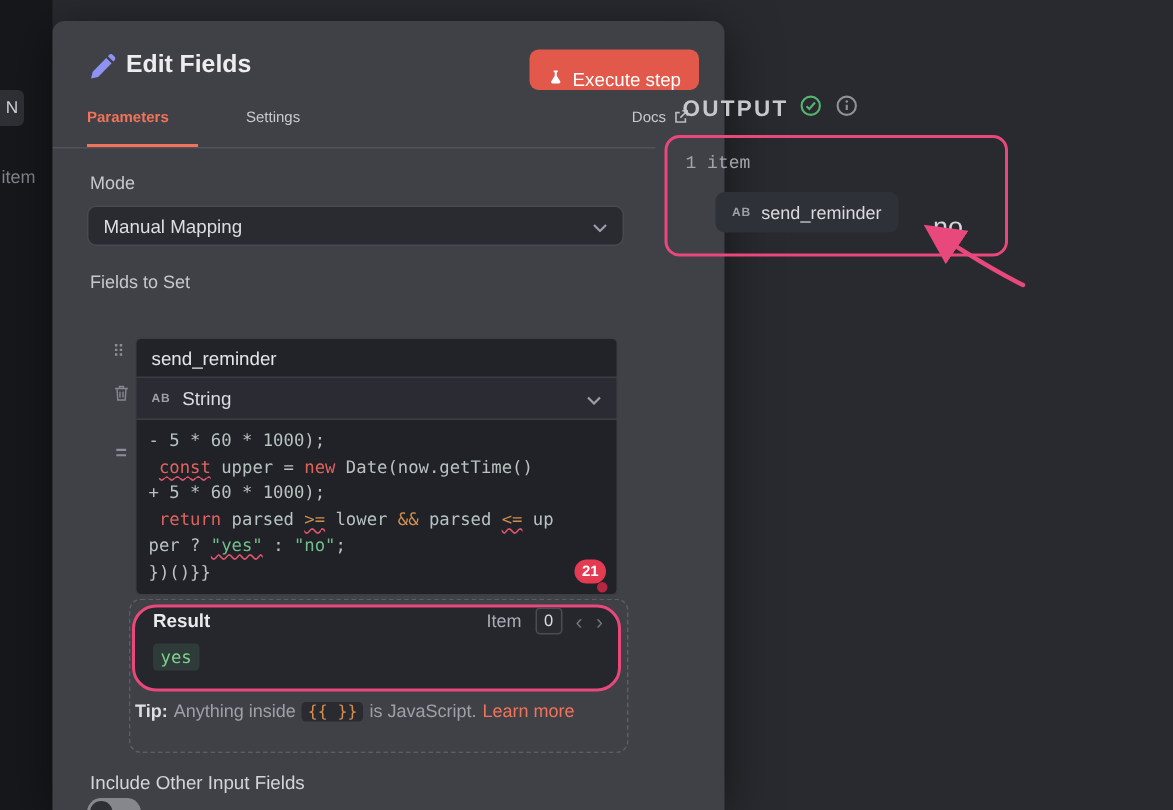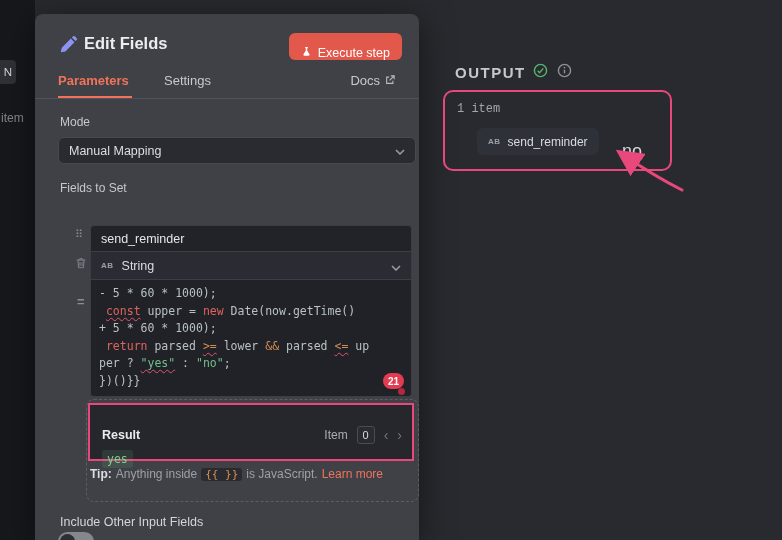--- a/index.html
+++ b/index.html
@@ -9,28 +9,28 @@
     background:#292a2f; font-family:"Liberation Sans", sans-serif; color:#d7d9dc;
   }
 
   
   .left-strip { position:absolute; left:0; top:0; width:35px; height:540px; background:#17181c; }
   .n-tile { position:absolute; left:0; top:60px; width:16px; height:24px; background:#2f3136;
     border-radius:0 4px 4px 0; font-size:11.5px; color:#d3d5d9; display:flex; align-items:center; justify-content:center; }
   .item-frag { position:absolute; left:1px; top:111px; font-size:12px; color:#83868c; }
 
   
-  .panel { position:absolute; left:35px; top:14px; width:384px; height:526px;
+  .panel { position:absolute; left:35px; top:14px; width:448px; height:526px;
     background:#3f4147; border-radius:8px 8px 0 0; box-shadow:0 6px 34px rgba(0,0,0,.5); overflow:hidden; }
   .pencil { position:absolute; left:24px; top:22px; width:18px; height:18px; }
   .title { position:absolute; left:49px; top:20px; font-size:16.5px; font-weight:bold; color:#ededf0; }
   .exec { position:absolute; right:17px; top:19px; height:27px; padding:0 12px; border:none; cursor:pointer;
     background:#e2584a; color:#fff; border-radius:6px; font-size:12.5px; font-family:inherit;
     display:flex; align-items:flex-end; gap:6px; }
-  .tab { position:absolute; top:59px; font-size:13px; color:#c7c9cd; cursor:pointer; }
+  .tab { position:absolute; top:59px; font-size:10px; color:#c7c9cd; cursor:pointer; }
   .tab-params { left:23px; color:#f0735a; font-weight:bold; }
   .tab-settings { left:129px; }
   .tab-docs { right:24px; display:flex; gap:5px; }
   .tab-underline { position:absolute; left:23px; top:82px; width:74px; height:2px; background:#f0735a; }
   .divider { position:absolute; left:0; top:84px; width:402px; height:1px; background:#51535a; }
 
   .mode-label { position:absolute; left:25px; top:101px; font-size:12px; color:#c6c8cc; }
   .select { position:absolute; background:#2a2b31; border:1px solid #474950; border-radius:6px;
     display:flex; align-items:center; justify-content:space-between; padding:0 10px; font-size:12.5px; color:#dcdee1; cursor:pointer; }
   .mode-select { left:23px; top:123px; width:358px; height:27px; }
@@ -59,21 +59,21 @@
   .tok.str { color:#71bf8b; }
   .tok.u { text-decoration:underline wavy; text-decoration-color:#e0566a; text-decoration-thickness:1px; text-underline-offset:2px; }
 
   .pin { position:absolute; left:348px; top:359px; width:21px; height:16px; background:#e23b52; border-radius:8px;
     color:#fff; font-size:10px; font-weight:bold; display:flex; align-items:center; justify-content:center; z-index:3; }
   .pin-dot { position:absolute; left:363px; top:374px; width:7px; height:7px; background:#b32740; border-radius:50%; z-index:3; }
 
   .dashed-box { position:absolute; left:51px; top:385px; width:333px; height:103px;
     border:1px dashed #5c5e66; border-radius:8px; }
   .result-box { position:absolute; left:53px; top:389px; width:326px; height:58px; background:#26272d;
-    border:2px solid #e8487b; border-radius:0; padding:21px 10px 0 12px; }
+    border:2px solid #e8487b; border-radius:16px; padding:0 10px 0 12px; }
   .result-head { display:flex; align-items:center; justify-content:space-between; }
   .result-label { font-size:12.5px; font-weight:bold; color:#e9eaec; }
   .result-right { display:flex; align-items:center; gap:9px; }
   .item-label { font-size:12px; color:#a9acb2; }
   .idx-box { width:18px; height:18px; background:#2a2b31; border:1px solid #4a4c53; border-radius:3px;
     font-size:11px; color:#d9dbde; display:flex; align-items:center; justify-content:center; cursor:pointer; }
   .pn { font-size:14px; color:#74767c; cursor:pointer; line-height:14px; }
   .result-chip { display:inline-block; margin-top:6px; font-family:"DejaVu Sans Mono", monospace; font-size:11.5px;
     color:#7fd093; background:rgba(110,200,130,.13); padding:2px 5px; border-radius:3px; }
 

